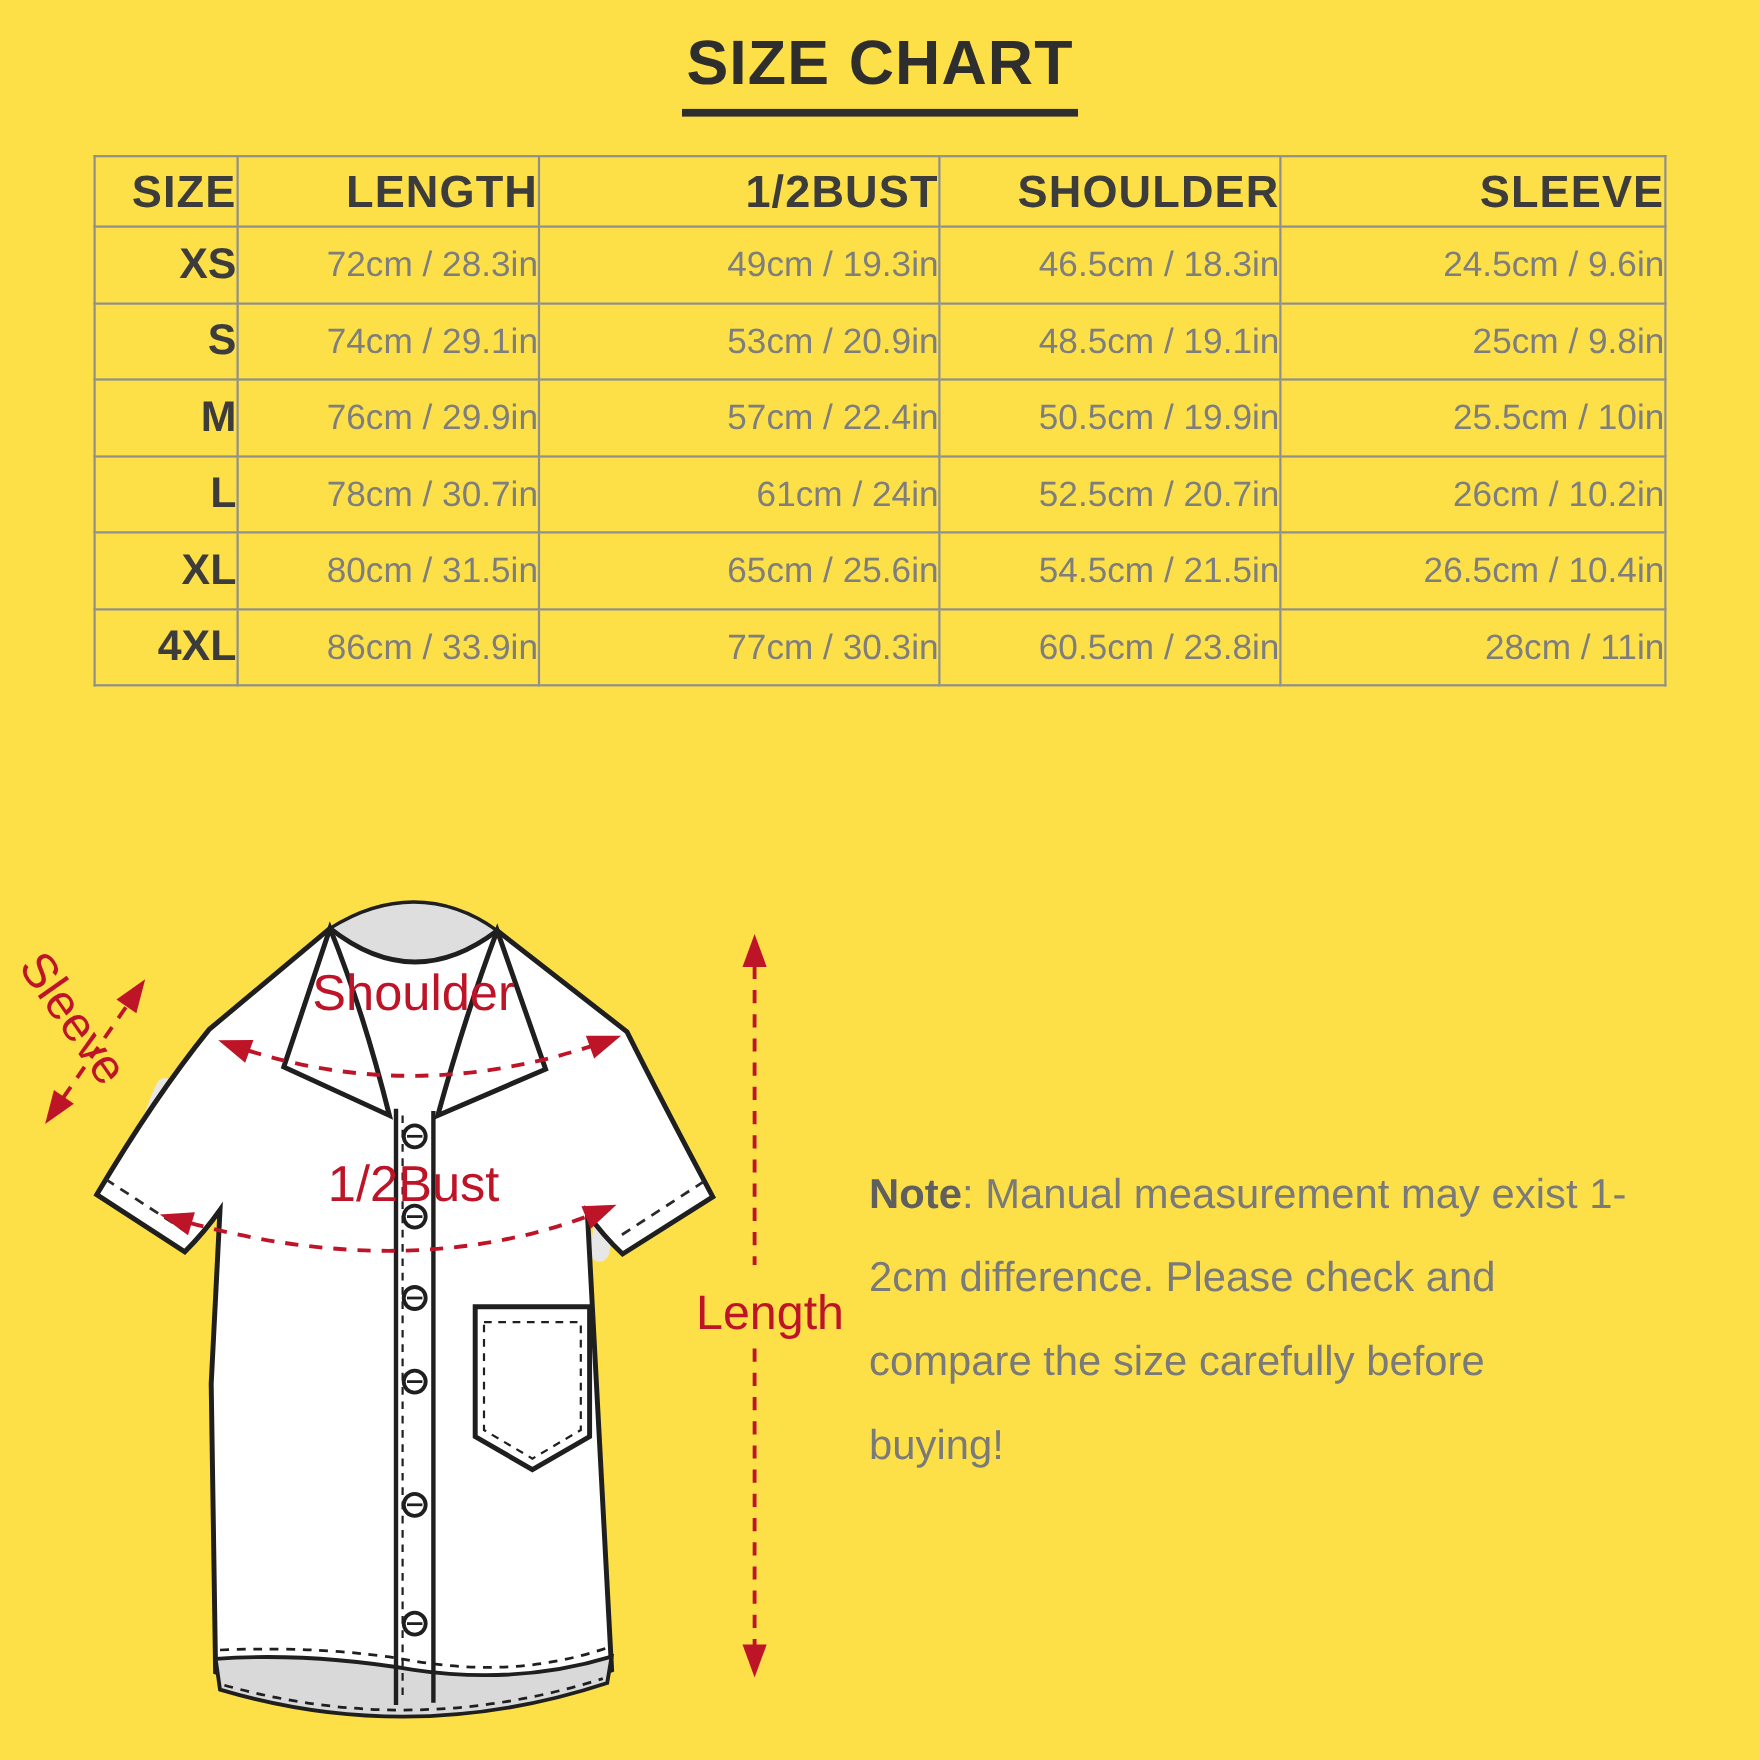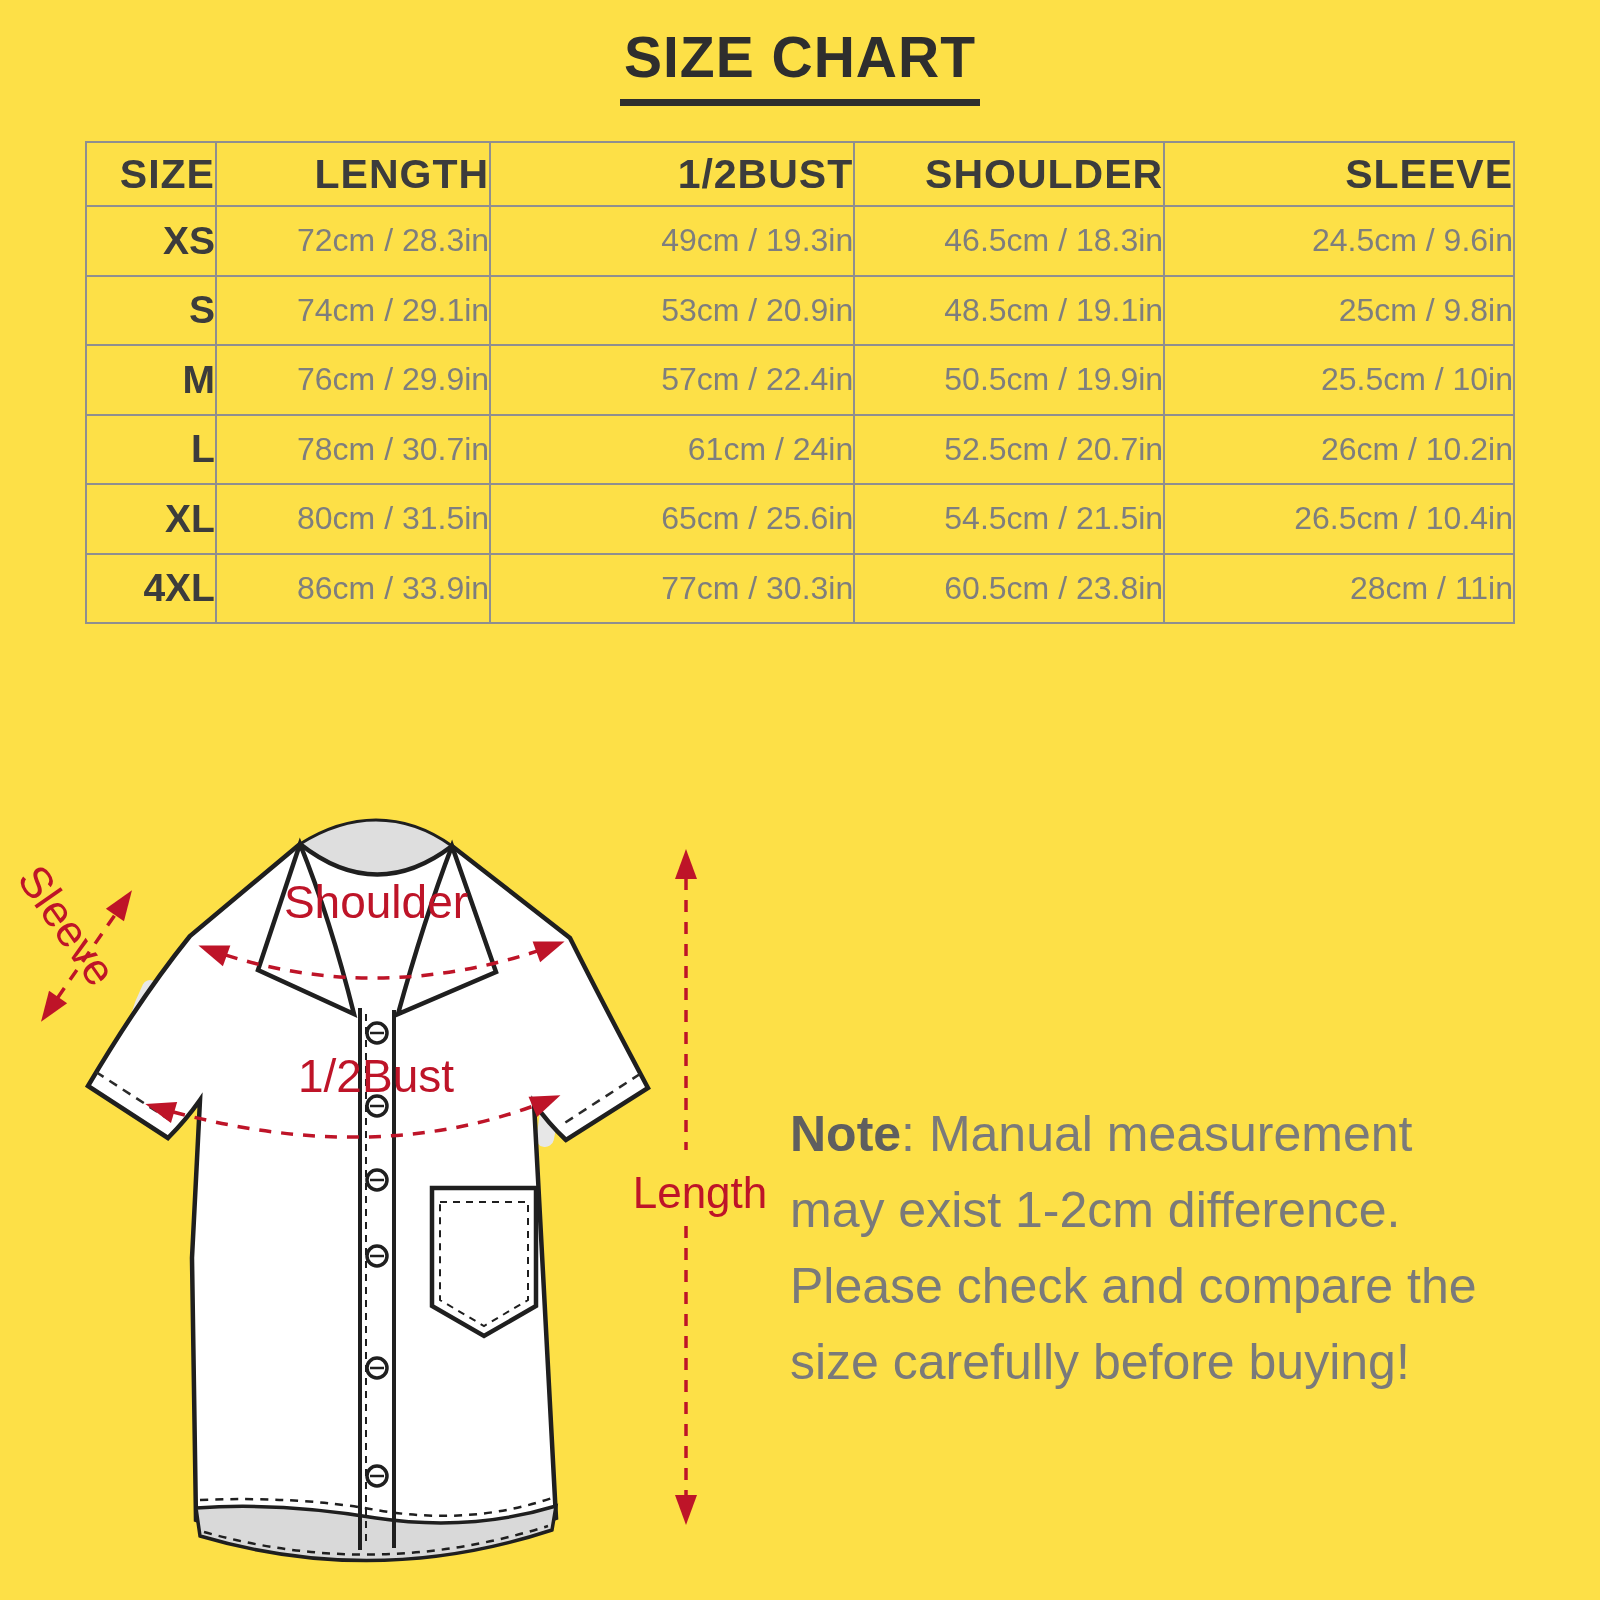--- a/index.html
+++ b/index.html
@@ -31,22 +31,22 @@
     font-size:41px;font-weight:bold;color:var(--text-dark);height:62px;letter-spacing:1px;
   }
   .size-table tbody th{
     font-size:39px;font-weight:bold;color:var(--text-dark);height:67.5px;padding-left:12px;
   }
   .size-table tbody td{
     font-size:32px;font-weight:normal;color:var(--text-gray);height:67.5px;
   }
   .diagram{position:absolute;left:0px;top:808px;width:780px;height:772px;}
   .note{
-    position:absolute;left:790px;top:1096px;width:690px;
-    font-size:50px;line-height:76px;color:var(--note-gray);
+    position:absolute;left:790px;top:1048px;width:690px;
+    font-size:38px;line-height:76px;color:var(--note-gray);
   }
   .note b{color:#5f5f5f;font-weight:bold;}
   svg text.red-label{fill:var(--accent);}
 </style>
 </head>
 <body>
 
 <div class="page">
 
   <div class="title-wrap">

